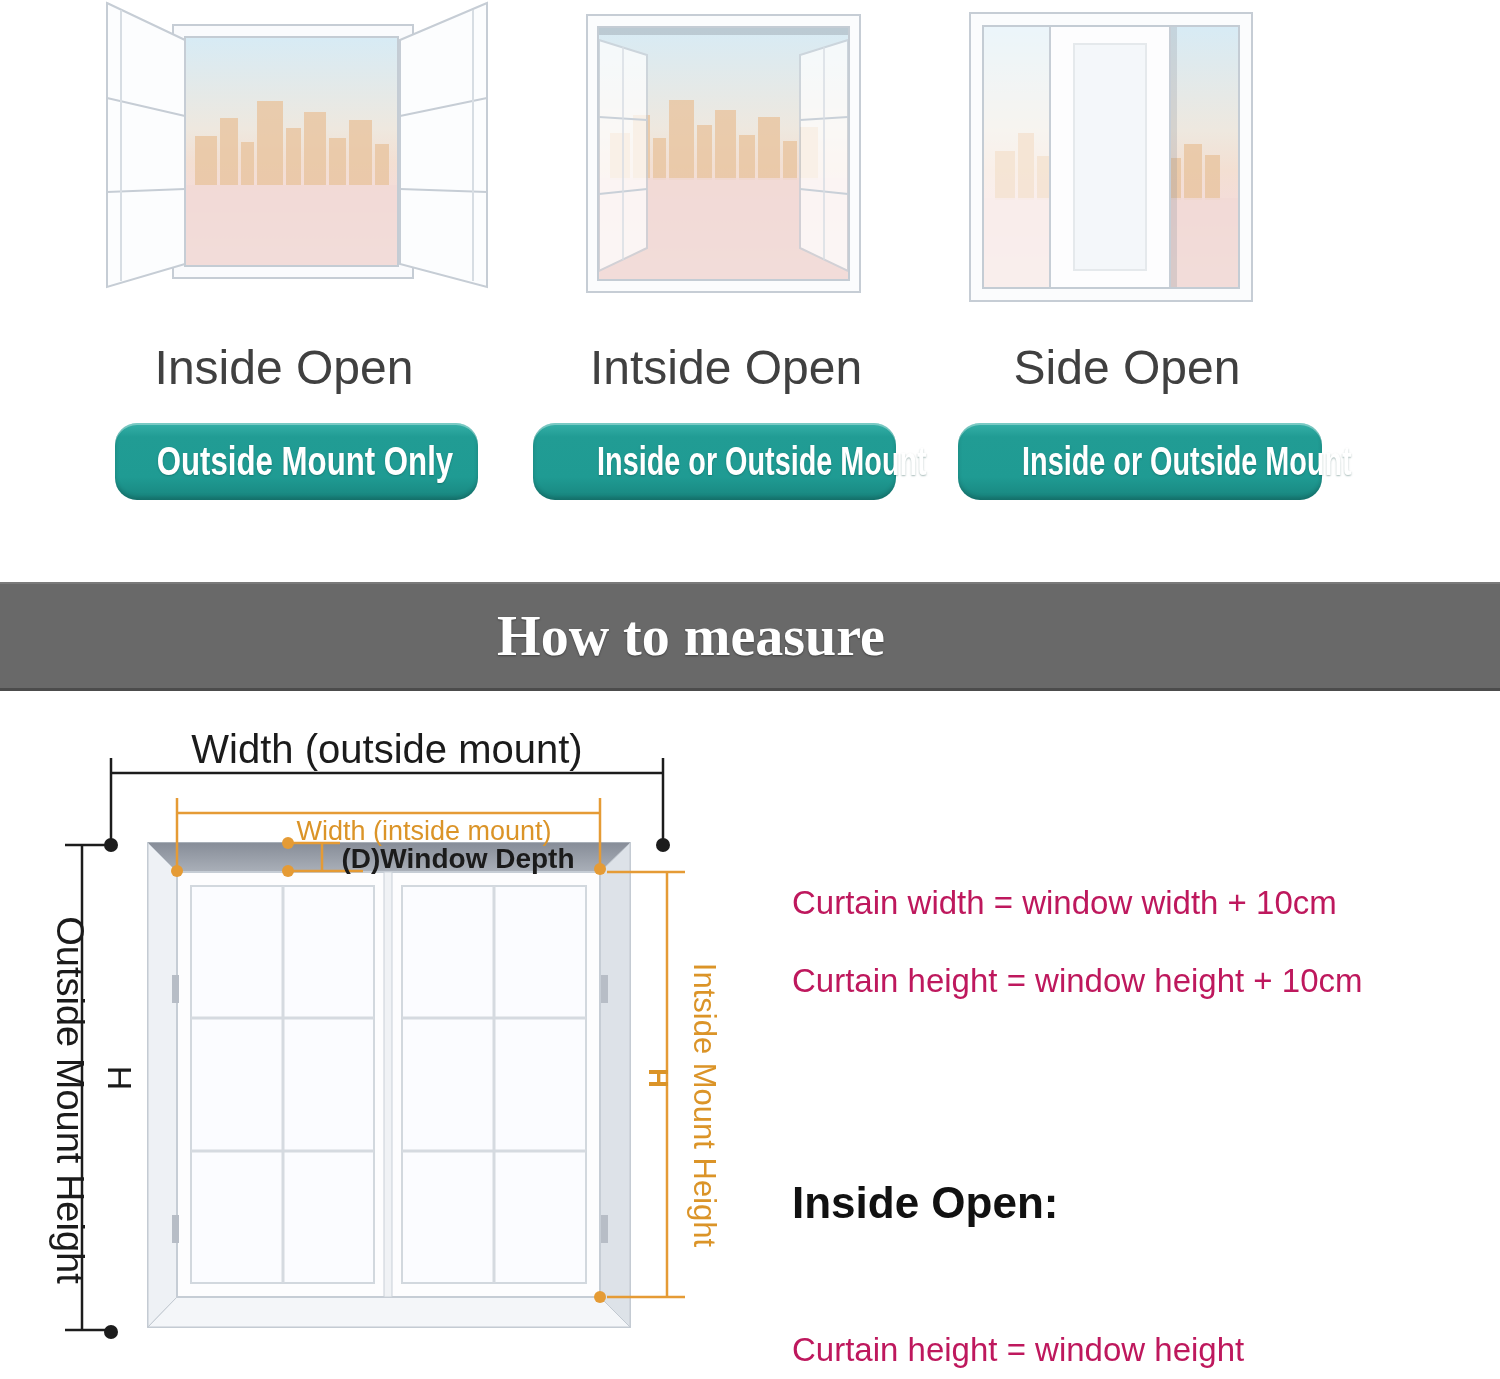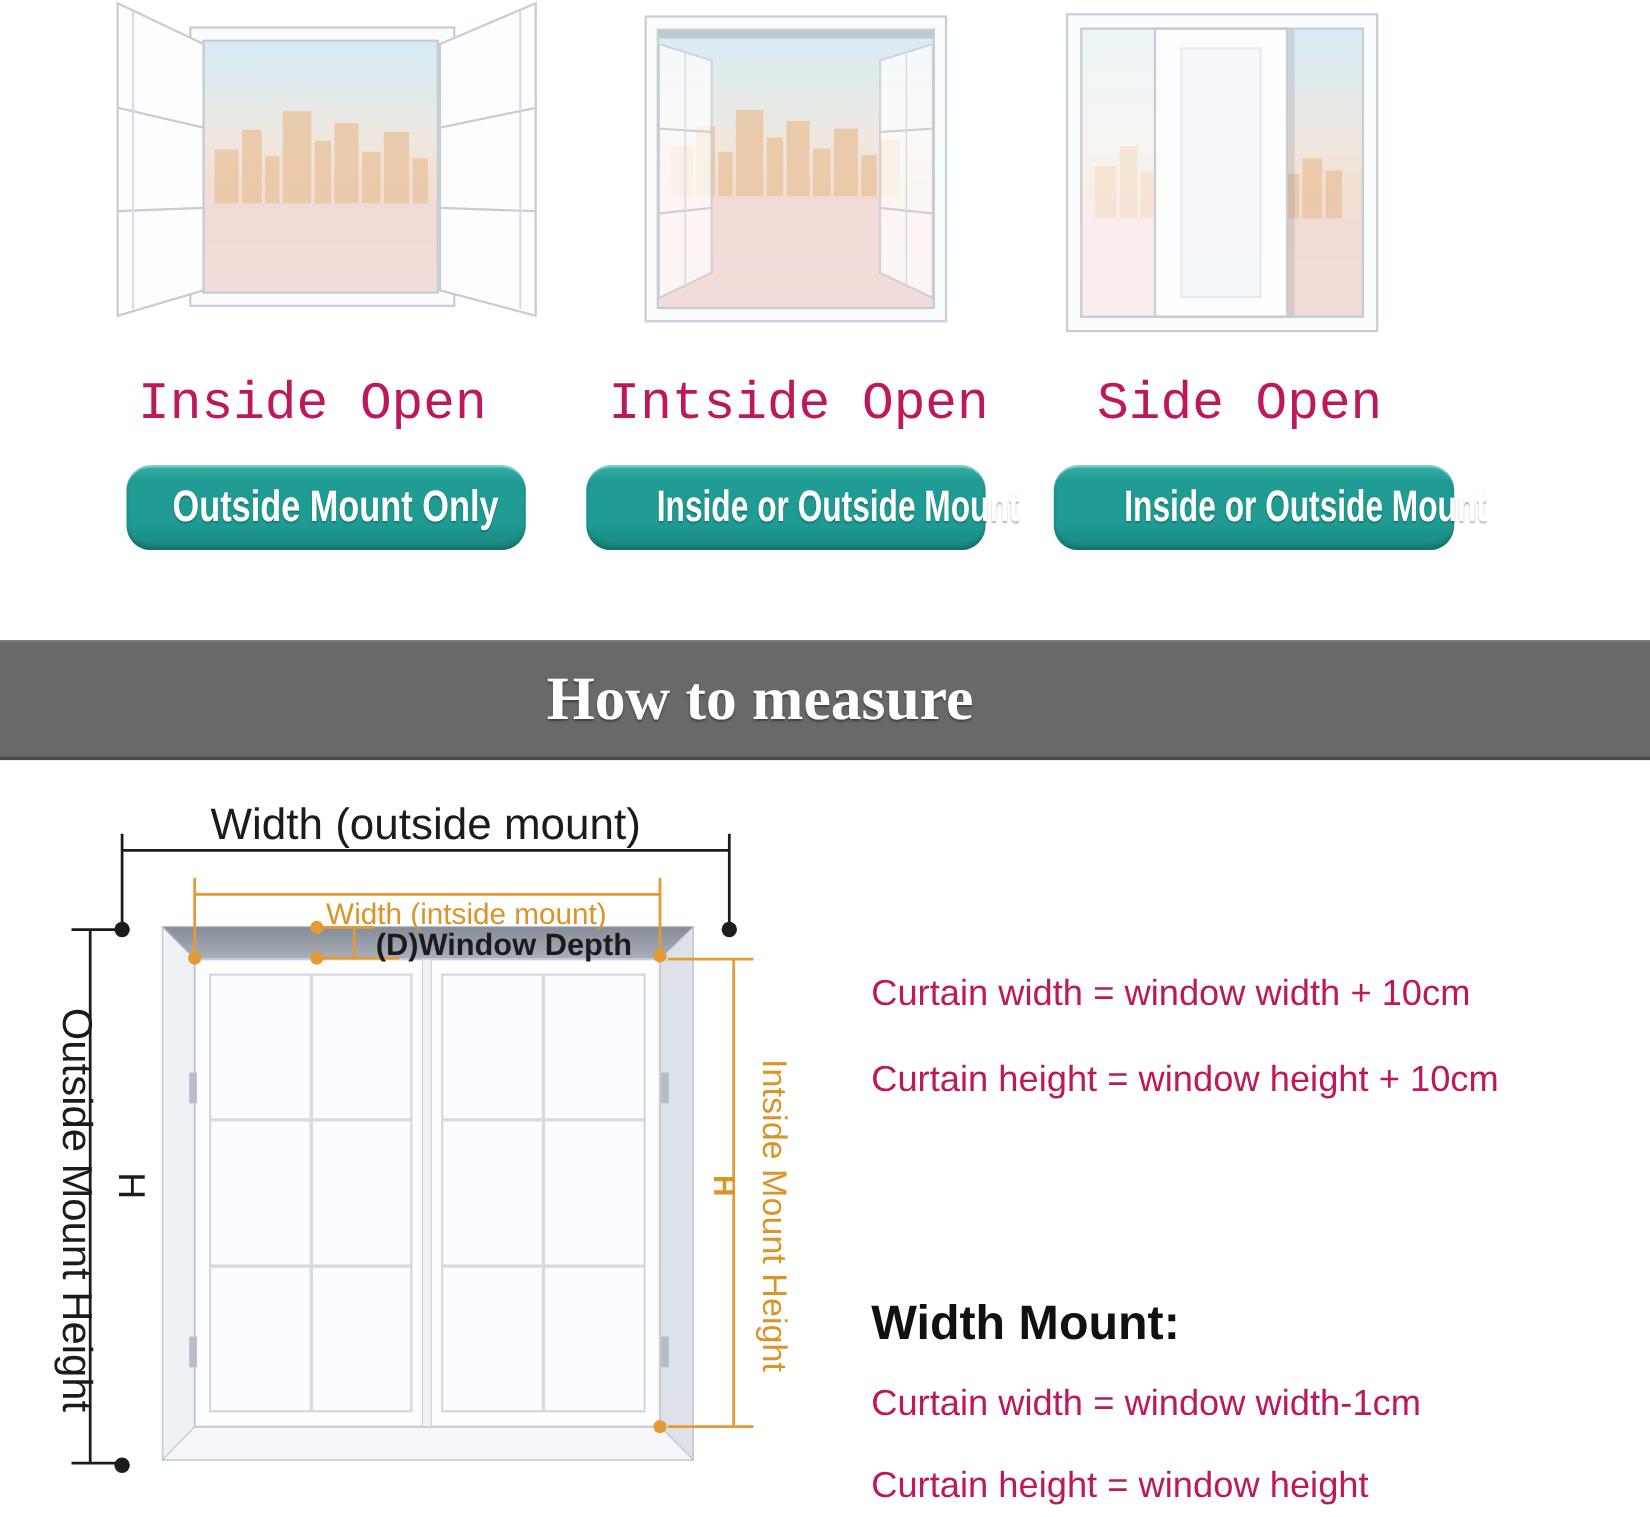--- a/index.html
+++ b/index.html
@@ -1,19 +1,19 @@
 <!DOCTYPE html>
 <html><head>
 <meta charset="utf-8">
 <style>
   html,body{margin:0;padding:0;background:#fff;}
   #page{position:relative;width:1500px;height:1379px;background:#ffffff;overflow:hidden;
         font-family:"Liberation Sans",sans-serif;color:#1d1d1d;}
   .abs{position:absolute;}
-  .win-label{top:338px;height:60px;font-size:48px;color:#be185d;text-align:center;line-height:60px;font-family:Liberation Mono, monospace;}
+  .win-label{top:338px;height:60px;font-size:48px;color:#404040;text-align:center;line-height:60px;}
   .badge{top:423px;height:77px;border-radius:22px;
          background:linear-gradient(#36b1a8 0%,#219c94 18%,#1f9b93 70%,#18857e 100%);
          box-shadow:inset 0 2px 0 rgba(255,255,255,.35), inset 0 -3px 4px rgba(0,0,0,.18);
          text-align:center;}
   .badge-label{display:inline-block;font-size:40px;font-weight:bold;color:#ffffff;line-height:77px;
          white-space:nowrap;text-shadow:0 1px 2px rgba(0,60,55,.35);}
   #banner{left:0;top:582px;width:1500px;height:109px;background:#696969;
           box-shadow:inset 0 2px 0 #7a7a7a, inset 0 -3px 0 #4c4c4c;
           text-align:center;padding-right:118px;box-sizing:border-box;}
   #banner span{font-family:"Liberation Serif",serif;font-weight:bold;font-size:56px;color:#ffffff;
@@ -248,17 +248,16 @@
       <text x="424" y="840" text-anchor="middle" font-size="27" fill="#db9428">Width (intside mount)</text>
       <text x="458" y="868" text-anchor="middle" font-size="28" font-weight="600" fill="#1b1b1b">(D)Window Depth</text>
       <text x="694" y="1105" text-anchor="middle" font-size="31" fill="#db9428" transform="rotate(90 694 1105)">Intside Mount Height</text>
       <text x="649" y="1078" text-anchor="middle" font-size="27" font-weight="bold" fill="#db9428" transform="rotate(90 649 1078)">H</text>
     </g>
   </svg>
 
   <div class="abs instr-line" style="left:792px;top:884px;">Curtain width = window width + 10cm</div>
   <div class="abs instr-line" style="left:792px;top:962px;">Curtain height = window height + 10cm</div>
 
-  <div class="abs instr-title" style="left:792px;top:1178px;">Width Mount:</div>
-  <div class="abs instr-line" style="left:792px;top:1256px;">Curtain width = window width-1cm</div>
+  <div class="abs instr-title" style="left:792px;top:1178px;">Inside Open:</div>
   <div class="abs instr-line" style="left:792px;top:1331px;">Curtain height = window height</div>
 
 </div>
 
 </body></html>

